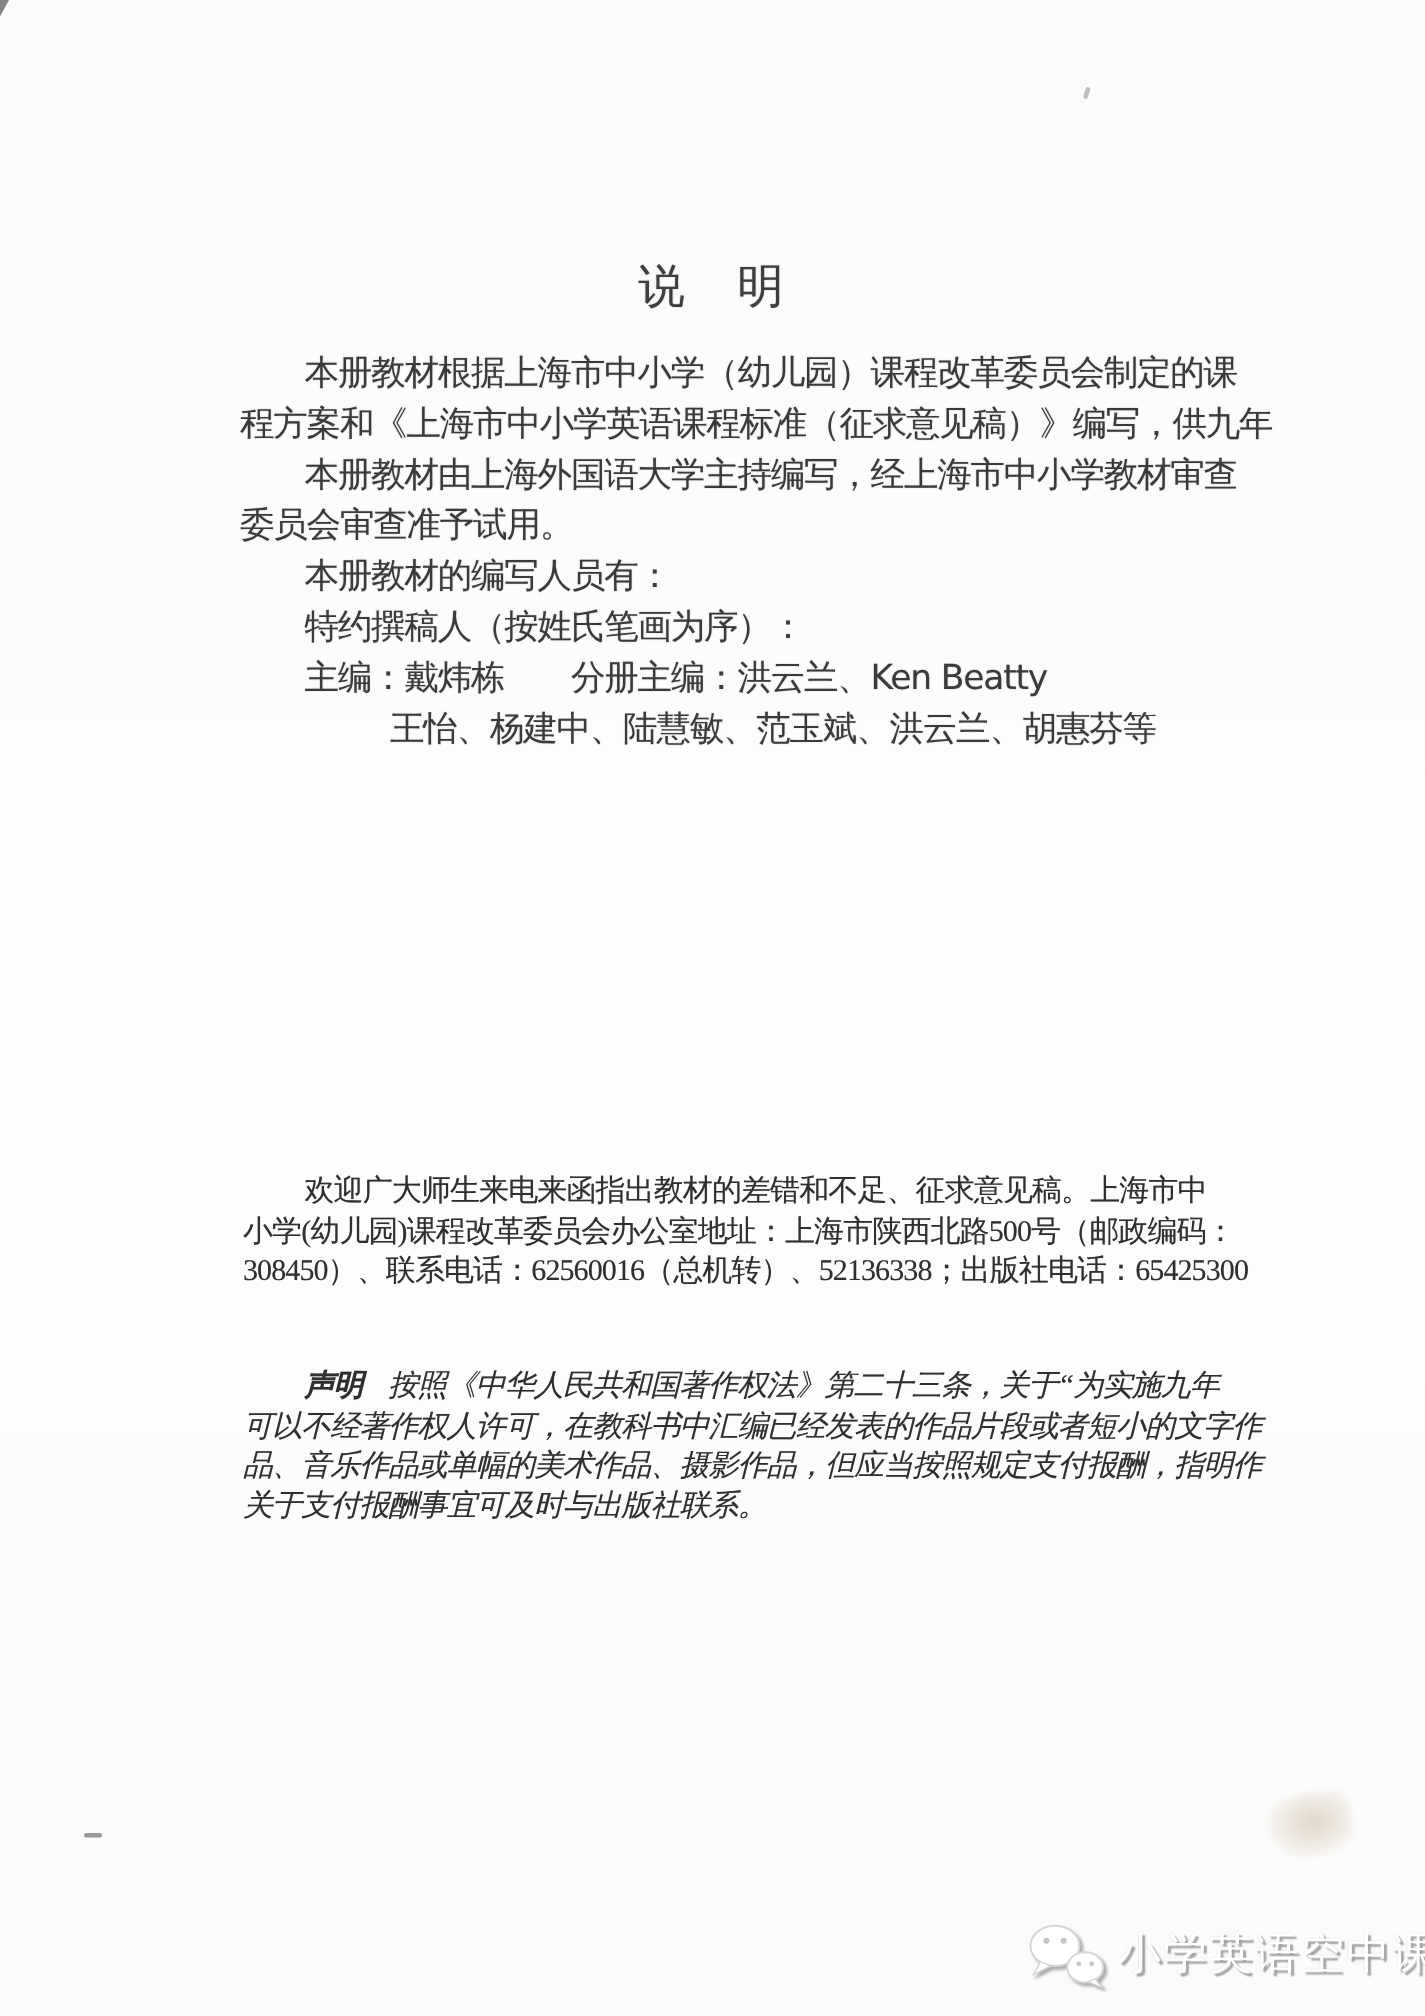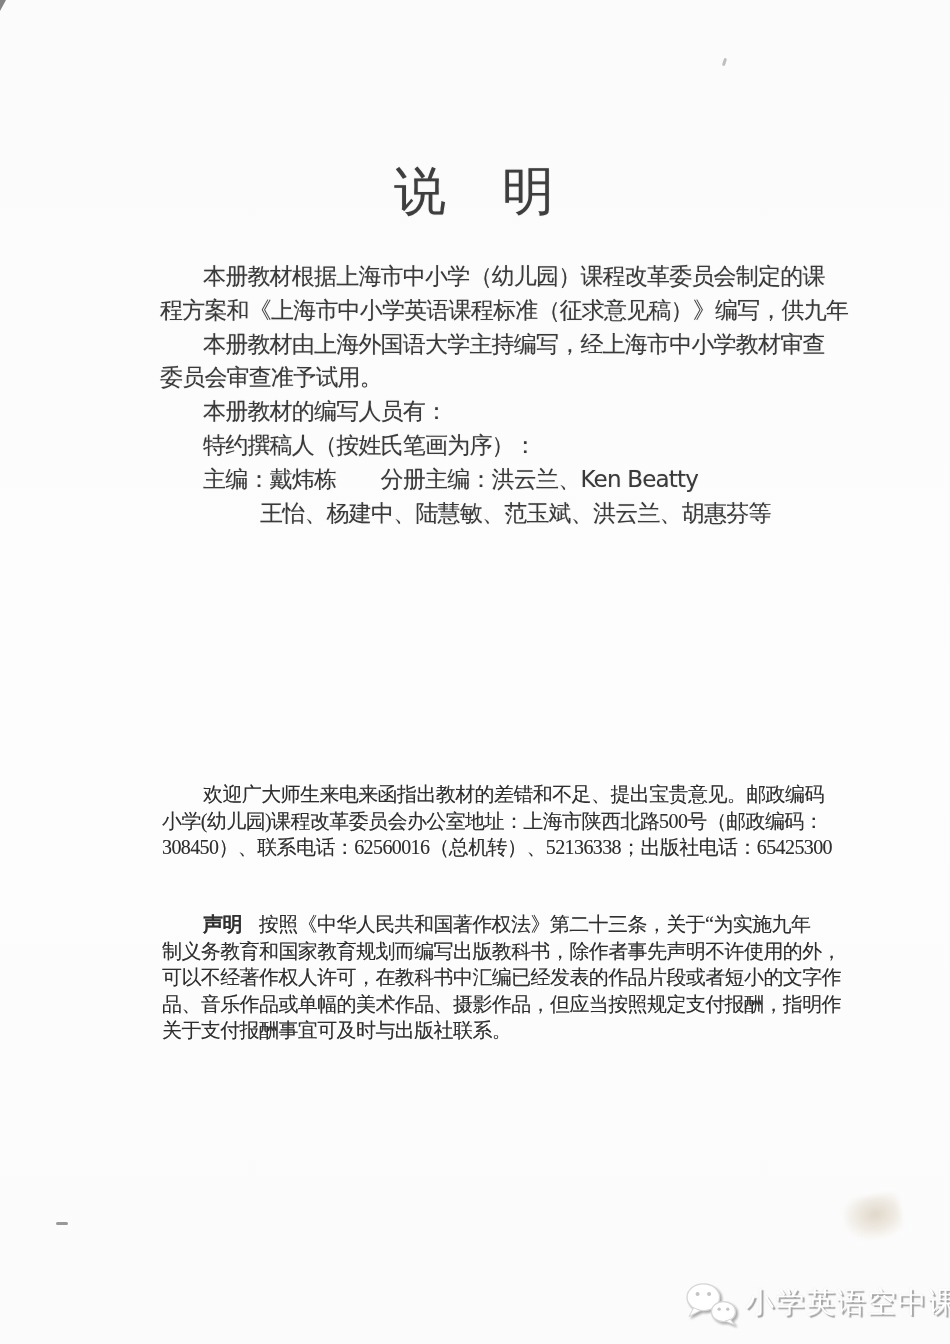--- a/index.html
+++ b/index.html
@@ -7,45 +7,45 @@
     position:relative; width:950px; height:1344px;
     background:linear-gradient(180deg,#fbfbfb 0%, #fdfdfd 55%, #fbfbfb 100%);
     overflow:hidden;
     font-family:"DejaVu Sans", sans-serif;
   }
 
   
   .doc-title {
     position:absolute; top:169px; left:0; width:100%;
     margin:0; text-align:center;
-    font-size:52px; font-weight:500; line-height:44px;
+    font-size:31px; font-weight:500; line-height:44px;
     color:#3e3e3e; letter-spacing:2px;
     text-shadow:0 0 1px rgba(70,70,70,.45);
   }
 
   
   .intro {
-    position:absolute; left:160px; top:260px; width:700px;
+    position:absolute; left:160px; top:233px; width:700px;
     font-size:23px; line-height:33.8px; letter-spacing:-0.8px;
     color:#3a3a3a;
     text-shadow:0 0 1px rgba(70,70,70,.35);
   }
   .line { white-space:nowrap; }
   .intro .ind1 { padding-left:43px; }
   .intro .ind2 { padding-left:100px; }
 
   
   .serif {
     font-family:"Liberation Serif","DejaVu Serif", serif;
     font-size:20px; line-height:26.5px; letter-spacing:-0.6px;
     color:#2f2f2f;
     text-shadow:0 0 0.5px rgba(50,50,50,.4);
   }
   .contact   { position:absolute; left:162px; top:781px; width:740px; }
-  .statement { position:absolute; left:162px; top:911px; width:740px; }
+  .statement { position:absolute; left:162px; top:911px; width:740px;font-style:italic; }
   .serif .ind1 { padding-left:41px; }
   .stmt-label { font-weight:bold; margin-right:17px; }
 
   
   .watermark {
     position:absolute; left:682px; top:1280px;
     display:flex; align-items:center; gap:5px;
   }
   .wm-icon {
     width:58px; height:46px; flex:0 0 auto;
@@ -92,28 +92,27 @@
     <div class="line">程方案和《上海市中小学英语课程标准（征求意见稿）》编写，供九年</div>
     <div class="line ind1">本册教材由上海外国语大学主持编写，经上海市中小学教材审查</div>
     <div class="line">委员会审查准予试用。</div>
     <div class="line ind1">本册教材的编写人员有：</div>
     <div class="line ind1">特约撰稿人（按姓氏笔画为序）：</div>
     <div class="line ind1">主编：戴炜栋　　分册主编：洪云兰、Ken Beatty</div>
     <div class="line ind2">王怡、杨建中、陆慧敏、范玉斌、洪云兰、胡惠芬等</div>
   </div>
 
   <div class="contact serif">
-    <div class="line ind1">欢迎广大师生来电来函指出教材的差错和不足、提出宝贵意见。邮政编码</div>
+    <div class="line ind1">欢迎广大师生来电来函指出教材的差错和不足、征求意见稿。上海市中</div>
     <div class="line">小学(幼儿园)课程改革委员会办公室地址：上海市陕西北路500号（邮政编码：</div>
     <div class="line">308450）、联系电话：62560016（总机转）、52136338；出版社电话：65425300</div>
   </div>
 
   <div class="statement serif">
     <div class="line ind1"><span class="stmt-label">声明</span><span>按照《中华人民共和国著作权法》第二十三条，关于“为实施九年</span></div>
-    <div class="line">制义务教育和国家教育规划而编写出版教科书，除作者事先声明不许使用的外，</div>
     <div class="line">可以不经著作权人许可，在教科书中汇编已经发表的作品片段或者短小的文字作</div>
     <div class="line">品、音乐作品或单幅的美术作品、摄影作品，但应当按照规定支付报酬，指明作</div>
     <div class="line">关于支付报酬事宜可及时与出版社联系。</div>
   </div>
 
   <div class="artifact dash-mark"></div>
   <div class="artifact smudge"></div>
 
   <div class="watermark">
     <svg class="wm-icon" viewBox="0 0 60 48" xmlns="http://www.w3.org/2000/svg">

